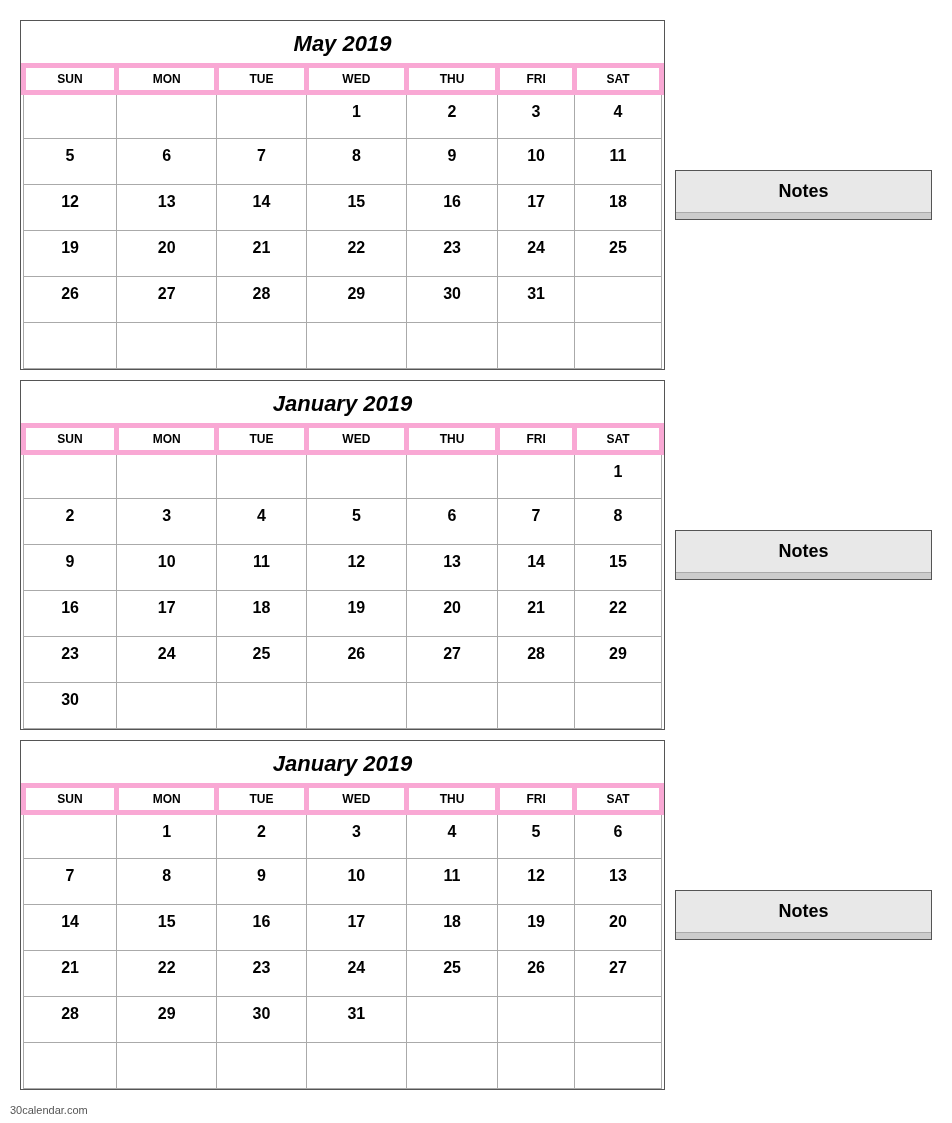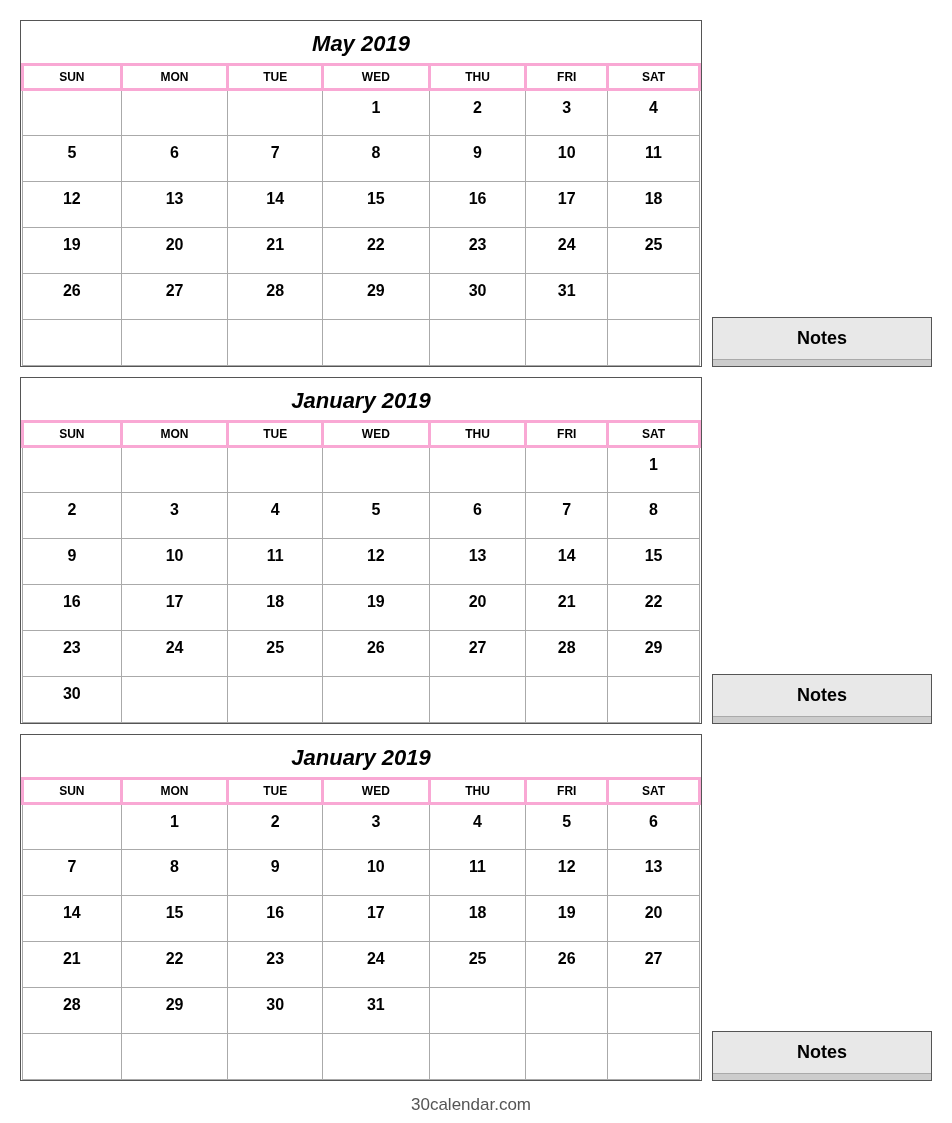--- a/index.html
+++ b/index.html
@@ -17,76 +17,76 @@
     .page-container {
       display: flex;
       flex-direction: column;
       gap: 10px;
       padding: 10px;
     }
     .month-row {
       display: flex;
       flex-direction: row;
       gap: 10px;
-      align-items: flex-end;
+      align-items: center;
     }
     .calendar-section {
       flex: 1;
       border: 1.5px solid #555;
     }
     .calendar-title {
       text-align: center;
       font-size: 22px;
       font-weight: bold;
       padding: 10px 0 6px 0;
       font-style: italic;
     }
     .calendar-grid {
       width: 100%;
       border-collapse: collapse;
     }
     .calendar-grid th {
-      border: 3px solid #f9a8d4;
+      border: 5px solid #f9a8d4;
       text-align: center;
       font-size: 12px;
       font-weight: bold;
       padding: 4px 2px;
       background: #fff;
     }
     .calendar-grid td {
       border: 1px solid #aaa;
       text-align: center;
       font-size: 16px;
       font-weight: bold;
       padding: 8px 4px;
       height: 46px;
       vertical-align: top;
     }
     .notes-section {
-      width: 220px;
+      width: 257px;
       display: flex;
       flex-direction: column;
       border: 1.5px solid #555;
     }
     .notes-header {
       background: #e8e8e8;
       border-bottom: 1px solid #aaa;
       text-align: center;
       font-size: 18px;
       font-weight: bold;
       padding: 10px 0;
     }
     .notes-line {
       border-bottom: 1px solid #ccc;
       height: 46px;
       flex: 1;
     }
     .footer {
-      text-align: center;
-      font-size: 17px;
+      text-align: left;
+      font-size: 11px;
       color: #555;
       padding-right: 10px;
       padding-top: 4px;
     }
   </style>
 </head>
 <body>
 
 <div class="page-container">
 <div class="month-row">

